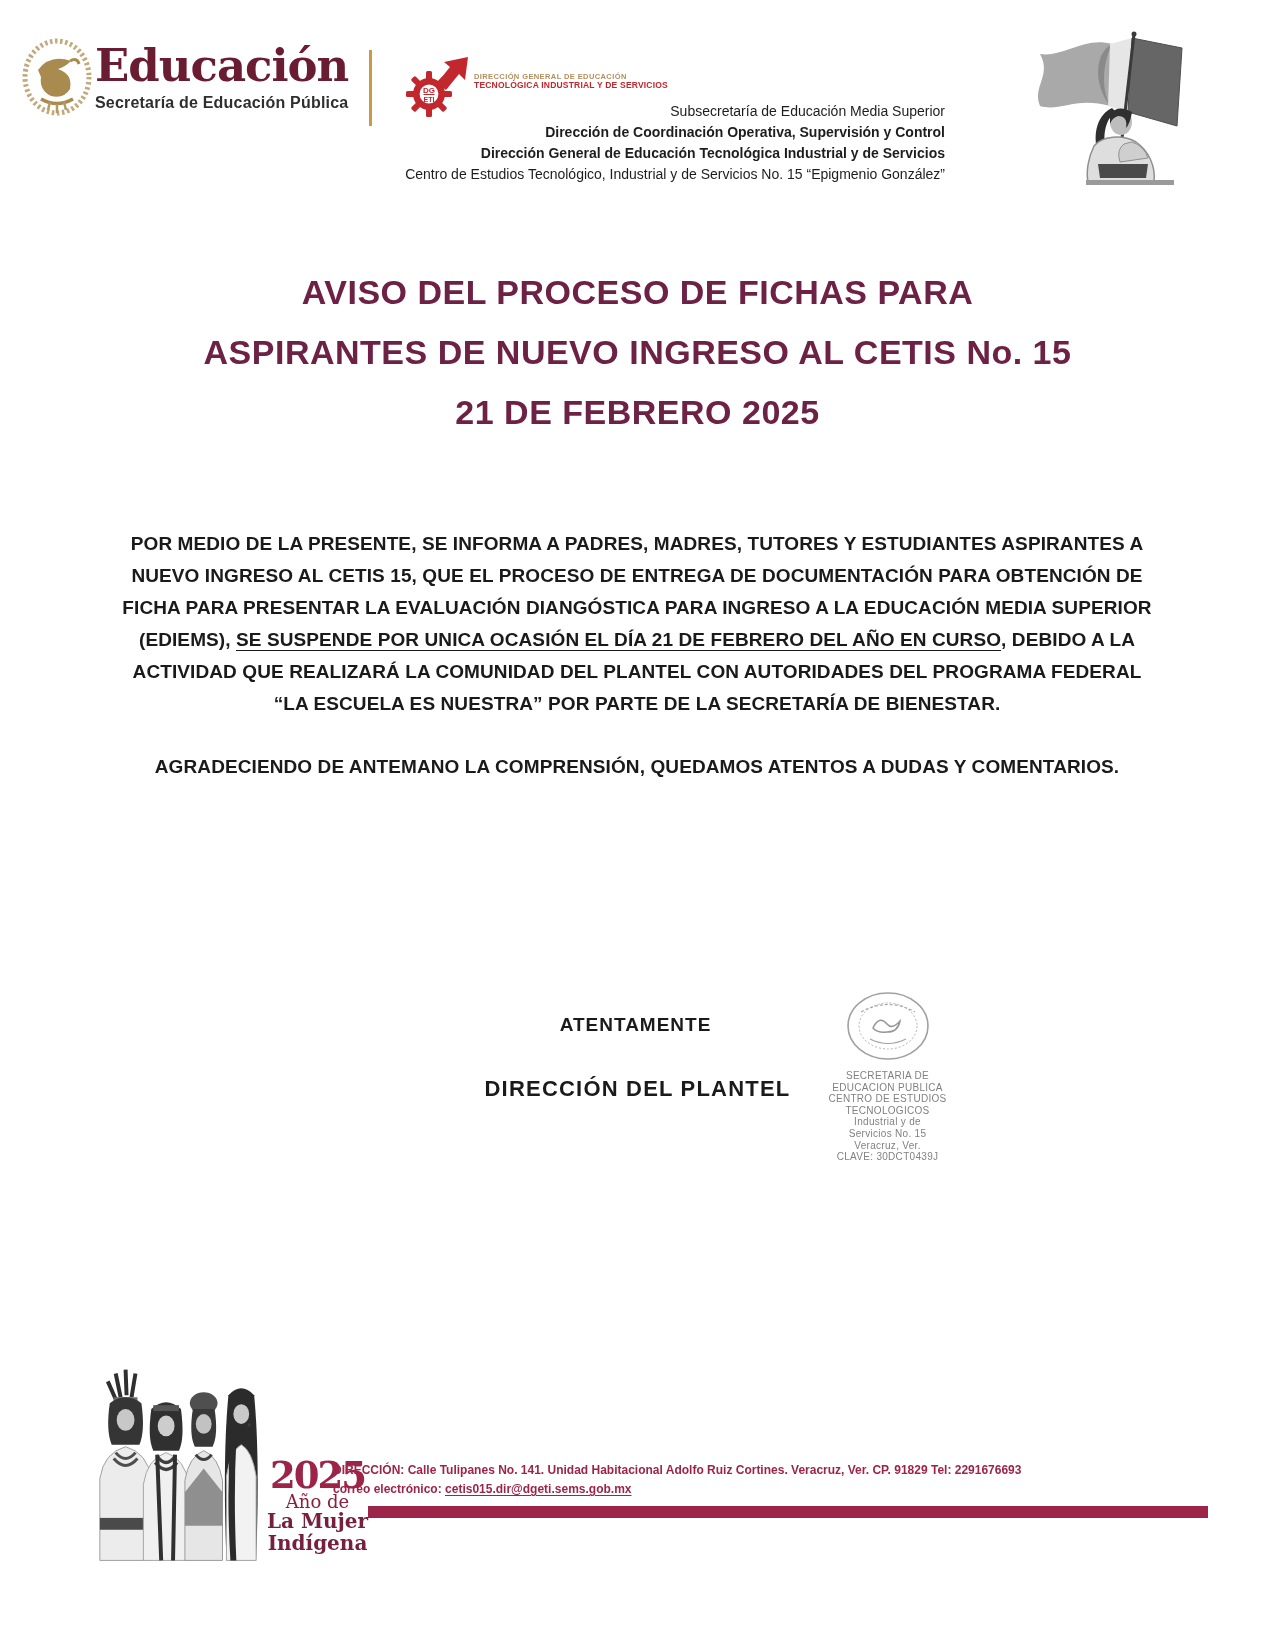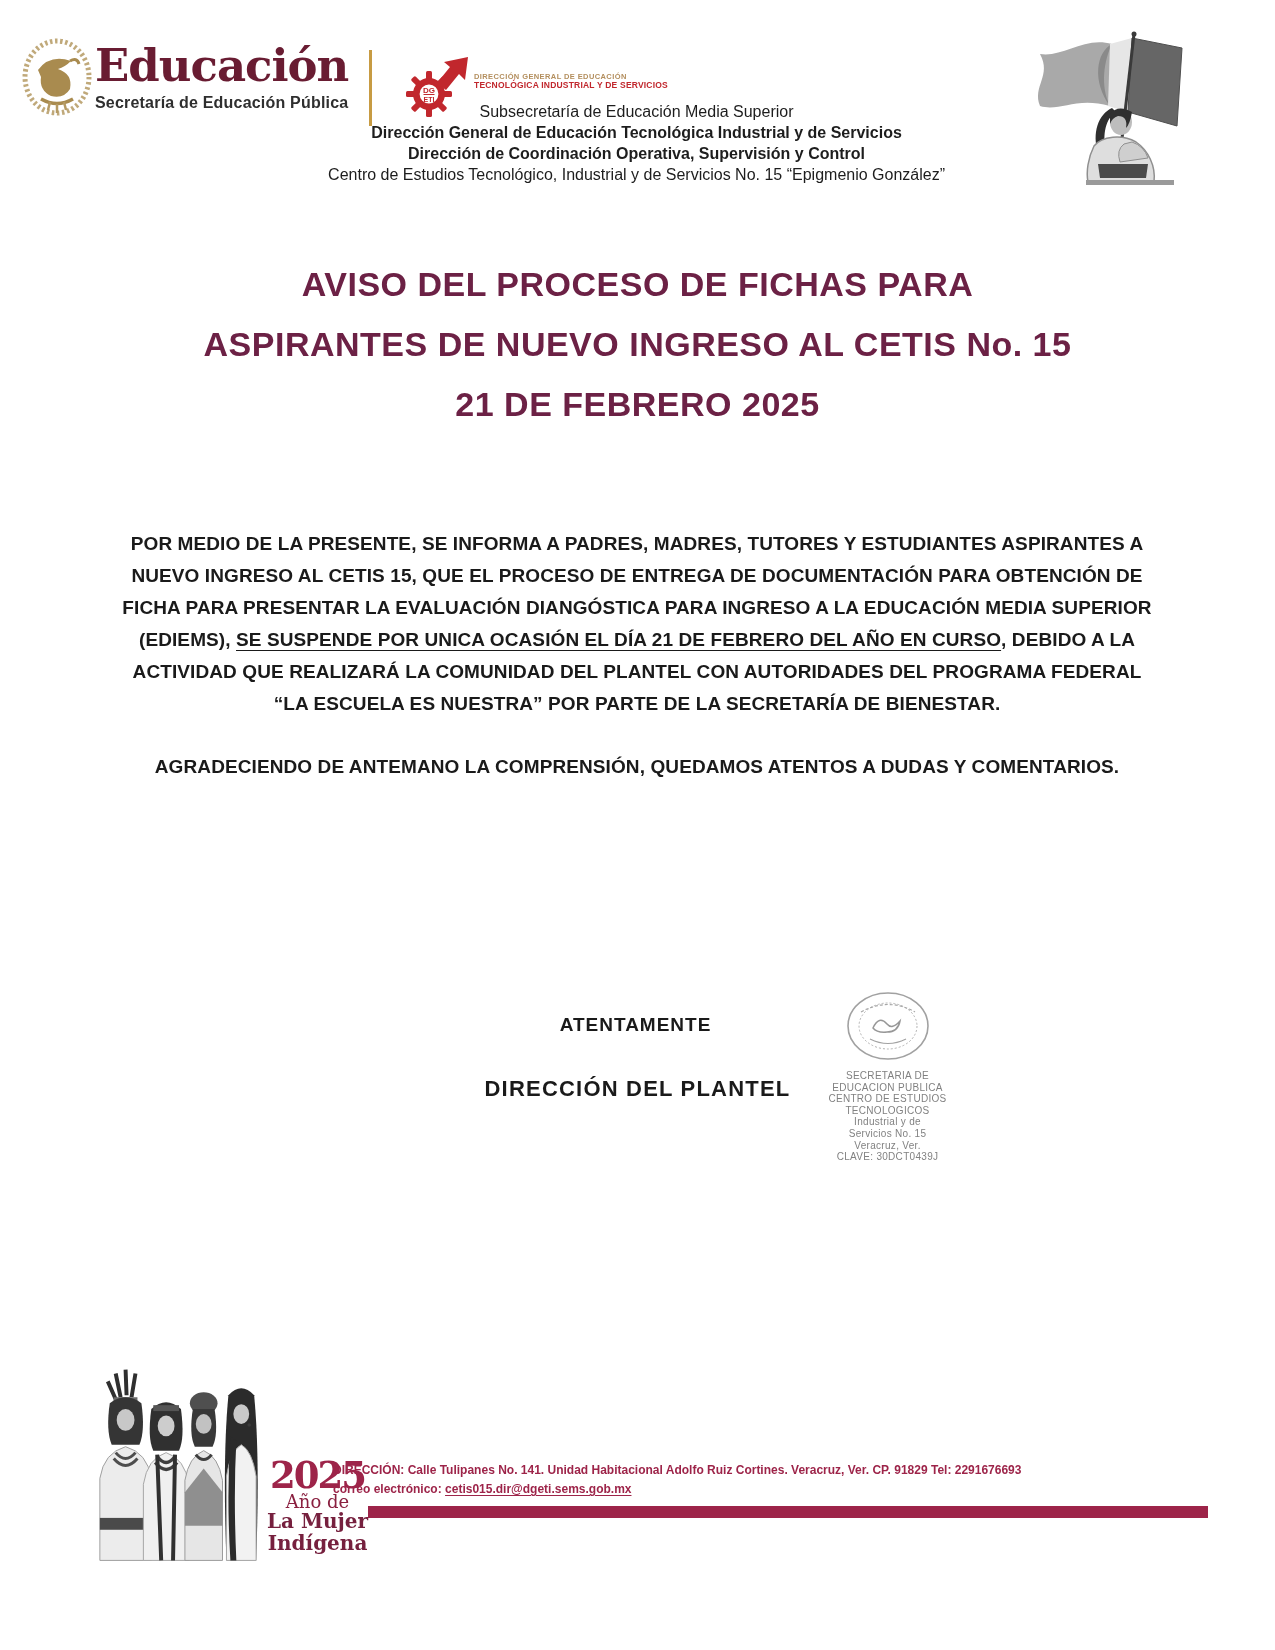--- a/index.html
+++ b/index.html
@@ -35,31 +35,31 @@
     position: absolute; left: 369px; top: 50px;
     width: 3px; height: 76px; background: #C79B43;
   }
   .dgeti-logo { position: absolute; left: 406px; top: 44px; width: 66px; height: 80px; }
   .dgeti-text { position: absolute; left: 474px; top: 72px; line-height: 9px; }
   .dgeti-line1 { font-size: 7.5px; font-weight: bold; color: #B38E5D; letter-spacing: 0.4px; }
   .dgeti-line2 { font-size: 8.5px; font-weight: bold; color: #C1272D; letter-spacing: 0.2px; }
 
   .org-lines {
     position: absolute; top: 101px; right: 330px;
-    text-align: center; font-size: 16px; line-height: 21px; color: #1d1d1d;
+    text-align: right; font-size: 14px; line-height: 21px; color: #1d1d1d;
     white-space: nowrap;
     margin-left: 6px;
   }
   .org-lines .b { font-weight: bold; }
 
   .flag-woman { position: absolute; left: 1000px; top: 30px; width: 190px; height: 158px; }
 
   
   .doc-title {
-    position: absolute; top: 254px; left: 0; width: 1275px;
+    position: absolute; top: 262px; left: 0; width: 1275px;
     text-align: center;
     color: #6C2145;
     font-weight: bold;
     font-size: 34px;
     letter-spacing: 0.5px;
     line-height: 60px;
   }
 
   
   .doc-body {
@@ -151,22 +151,22 @@
     <text x="23" y="57.5" text-anchor="middle" font-size="7" font-weight="bold" fill="#C1272D" font-family="Liberation Sans, sans-serif">ETI</text>
   </svg>
 
   <div class="dgeti-text">
     <div class="dgeti-line1">DIRECCIÓN GENERAL DE EDUCACIÓN</div>
     <div class="dgeti-line2">TECNOLÓGICA INDUSTRIAL Y DE SERVICIOS</div>
   </div>
 
   <div class="org-lines">
     <div>Subsecretaría de Educación Media Superior</div>
+    <div class="b">Dirección de Coordinación Operativa, Supervisión y Control</div>
     <div class="b">Dirección General de Educación Tecnológica Industrial y de Servicios</div>
-    <div class="b">Dirección de Coordinación Operativa, Supervisión y Control</div>
     <div>Centro de Estudios Tecnológico, Industrial y de Servicios No. 15 “Epigmenio González”</div>
   </div>
 
   <svg class="flag-woman" viewBox="0 0 190 158" aria-hidden="true">
     <path d="M112,14 C84,6 62,28 40,24 C52,46 32,56 40,76 C60,82 76,66 110,76 Z" fill="#a9a9a9"></path>
     <path d="M112,14 C96,22 92,52 110,76 C100,56 104,30 112,14 Z" fill="#8a8a8a"></path>
     <path d="M110,14 L132,8 L128,82 L108,76 Z" fill="#e6e6e6"></path>
     <path d="M132,8 L182,18 L177,96 L128,82 Z" fill="#666666"></path>
     <path d="M132,8 L182,18 L177,96 L128,82 Z" fill="none" stroke="#4f4f4f" stroke-width="1"></path>
     <line x1="134" y1="4" x2="117" y2="152" stroke="#3a3a3a" stroke-width="3"></line>

